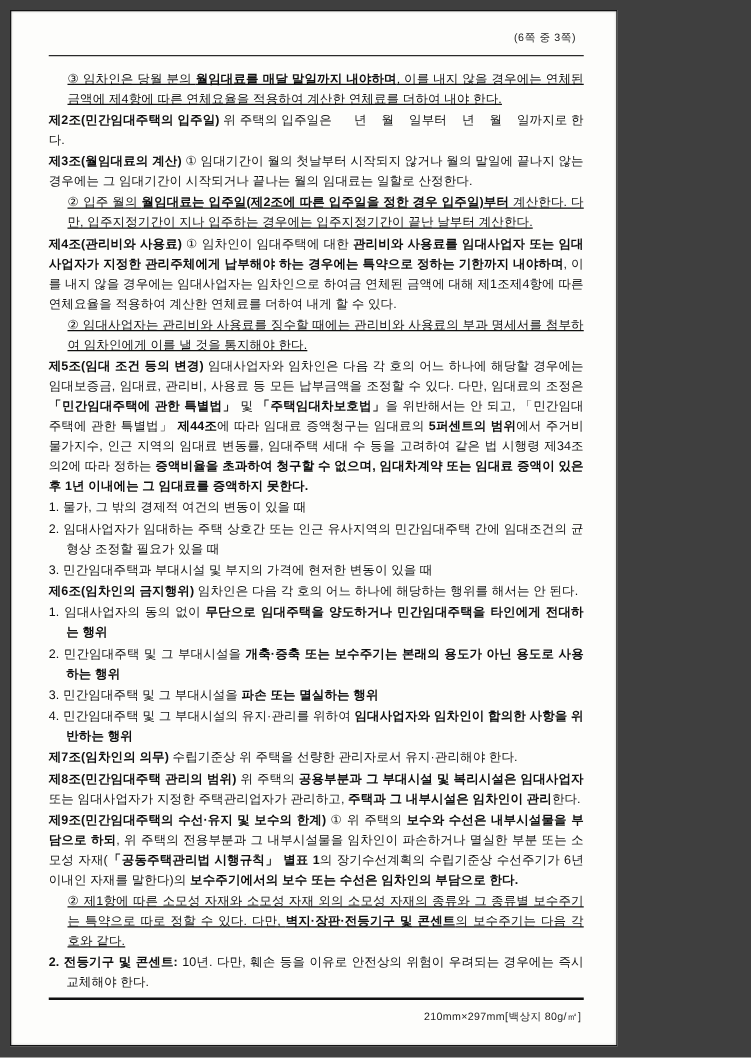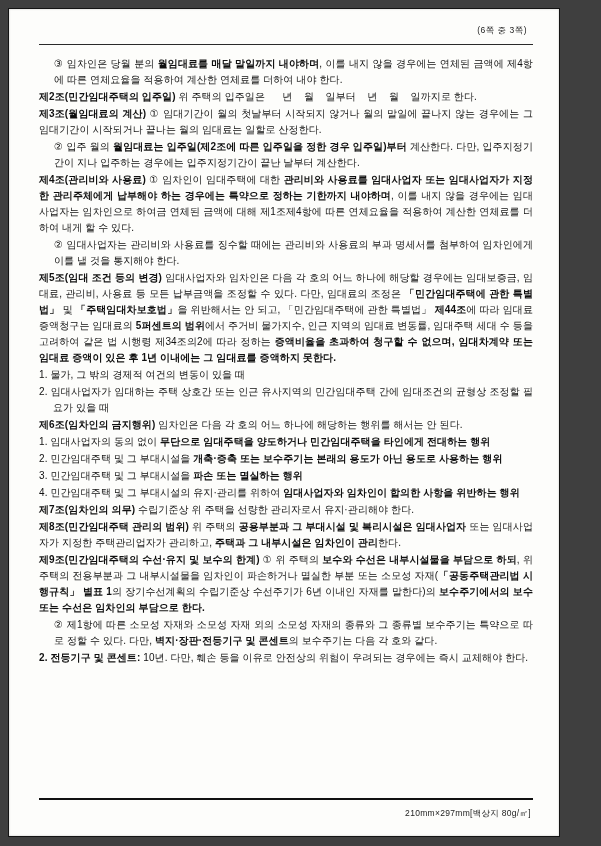--- a/index.html
+++ b/index.html
@@ -3,39 +3,39 @@
 <meta charset="utf-8">
 <style>
   html,body{margin:0;padding:0;}
   body{
     width:601px;height:846px;position:relative;
     background:#3f3f3f;
     font-family:"Liberation Sans","DejaVu Sans",sans-serif;
     overflow:hidden;
   }
   .page{
-    position:absolute;left:8px;top:8px;width:552px;height:829px;
+    position:absolute;left:8px;top:8px;width:486px;height:829px;
     background:#fdfdfb;border:1px solid #141414;box-sizing:border-box;
     box-shadow:inset 0 0 2px rgba(0,0,0,.25);
   }
   .pagenum{
     position:absolute;top:16px;right:32px;
     font-size:8.5px;color:#222;letter-spacing:.5px;
   }
   .header-rule{
     position:absolute;top:35px;left:30px;right:26px;height:1px;background:#2a2a2a;
   }
   .doc-body{
     position:absolute;top:47px;left:30px;right:26px;
     font-size:10px;line-height:16px;color:#101010;
     text-align:justify;letter-spacing:.1px;
   }
   .para{margin:0 0 1px 0;}
   .art{margin-left:0;}
-  .sub{margin-left:15px;}
+  .sub{margin-left:15px;text-decoration:underline;}
   .num{padding-left:14px;text-indent:-14px;}
   .b{font-weight:bold;}
   .footer-rule{
     position:absolute;left:30px;right:26px;bottom:36px;height:2.5px;background:#111;
   }
   .footer{
     position:absolute;right:28px;bottom:16px;
     font-size:8.5px;color:#222;letter-spacing:.3px;
   }
 </style>
@@ -48,20 +48,21 @@
   <div class="doc-body" id="doc-body">
       <div class="para sub"><span>③ 임차인은 당월 분의 </span><span class="b">월임대료를 매달 말일까지 내야하며</span><span>, 이를 내지 않을 경우에는 연체된 금액에 제4항에 따른 연체요율을 적용하여 계산한 연체료를 더하여 내야 한다.</span></div>
       <div class="para art"><span class="b">제2조(민간임대주택의 입주일)</span><span> 위 주택의 입주일은 &nbsp;&nbsp;&nbsp;&nbsp; 년 &nbsp;&nbsp; 월 &nbsp;&nbsp; 일부터 &nbsp;&nbsp; 년 &nbsp;&nbsp; 월 &nbsp;&nbsp; 일까지로 한다.</span></div>
       <div class="para art"><span class="b">제3조(월임대료의 계산)</span><span> ① 임대기간이 월의 첫날부터 시작되지 않거나 월의 말일에 끝나지 않는 경우에는 그 임대기간이 시작되거나 끝나는 월의 임대료는 일할로 산정한다.</span></div>
       <div class="para sub"><span>② 입주 월의 </span><span class="b">월임대료는 입주일(제2조에 따른 입주일을 정한 경우 입주일)부터</span><span> 계산한다. 다만, 입주지정기간이 지나 입주하는 경우에는 입주지정기간이 끝난 날부터 계산한다.</span></div>
       <div class="para art"><span class="b">제4조(관리비와 사용료)</span><span> ① 임차인이 임대주택에 대한 </span><span class="b">관리비와 사용료를 임대사업자 또는 임대사업자가 지정한 관리주체에게 납부해야 하는 경우에는 특약으로 정하는 기한까지 내야하며</span><span>, 이를 내지 않을 경우에는 임대사업자는 임차인으로 하여금 연체된 금액에 대해 제1조제4항에 따른 연체요율을 적용하여 계산한 연체료를 더하여 내게 할 수 있다.</span></div>
       <div class="para sub"><span>② 임대사업자는 관리비와 사용료를 징수할 때에는 관리비와 사용료의 부과 명세서를 첨부하여 임차인에게 이를 낼 것을 통지해야 한다.</span></div>
       <div class="para art"><span class="b">제5조(임대 조건 등의 변경)</span><span> 임대사업자와 임차인은 다음 각 호의 어느 하나에 해당할 경우에는 임대보증금, 임대료, 관리비, 사용료 등 모든 납부금액을 조정할 수 있다. 다만, 임대료의 조정은 </span><span class="b">「민간임대주택에 관한 특별법」</span><span> 및 </span><span class="b">「주택임대차보호법」</span><span>을 위반해서는 안 되고, 「민간임대주택에 관한 특별법」 </span><span class="b">제44조</span><span>에 따라 임대료 증액청구는 임대료의 </span><span class="b">5퍼센트의 범위</span><span>에서 주거비 물가지수, 인근 지역의 임대료 변동률, 임대주택 세대 수 등을 고려하여 같은 법 시행령 제34조의2에 따라 정하는 </span><span class="b">증액비율을 초과하여 청구할 수 없으며, 임대차계약 또는 임대료 증액이 있은 후 1년 이내에는 그 임대료를 증액하지 못한다.</span></div>
       <div class="para num"><span>1. 물가, 그 밖의 경제적 여건의 변동이 있을 때</span></div>
       <div class="para num"><span>2. 임대사업자가 임대하는 주택 상호간 또는 인근 유사지역의 민간임대주택 간에 임대조건의 균형상 조정할 필요가 있을 때</span></div>
+      <div class="para num"><span>3. 민간임대주택과 부대시설 및 부지의 가격에 현저한 변동이 있을 때</span></div>
       <div class="para art"><span class="b">제6조(임차인의 금지행위)</span><span> 임차인은 다음 각 호의 어느 하나에 해당하는 행위를 해서는 안 된다.</span></div>
       <div class="para num"><span>1. 임대사업자의 동의 없이 </span><span class="b">무단으로 임대주택을 양도하거나 민간임대주택을 타인에게 전대하는 행위</span></div>
       <div class="para num"><span>2. 민간임대주택 및 그 부대시설을 </span><span class="b">개축·증축 또는 보수주기는 본래의 용도가 아닌 용도로 사용하는 행위</span></div>
       <div class="para num"><span>3. 민간임대주택 및 그 부대시설을 </span><span class="b">파손 또는 멸실하는 행위</span></div>
       <div class="para num"><span>4. 민간임대주택 및 그 부대시설의 유지·관리를 위하여 </span><span class="b">임대사업자와 임차인이 합의한 사항을 위반하는 행위</span></div>
       <div class="para art"><span class="b">제7조(임차인의 의무)</span><span> 수립기준상 위 주택을 선량한 관리자로서 유지·관리해야 한다.</span></div>
       <div class="para art"><span class="b">제8조(민간임대주택 관리의 범위)</span><span> 위 주택의 </span><span class="b">공용부분과 그 부대시설 및 복리시설은 임대사업자</span><span> 또는 임대사업자가 지정한 주택관리업자가 관리하고, </span><span class="b">주택과 그 내부시설은 임차인이 관리</span><span>한다.</span></div>
       <div class="para art"><span class="b">제9조(민간임대주택의 수선·유지 및 보수의 한계)</span><span> ① 위 주택의 </span><span class="b">보수와 수선은 내부시설물을 부담으로 하되</span><span>, 위 주택의 전용부분과 그 내부시설물을 임차인이 파손하거나 멸실한 부분 또는 소모성 자재(</span><span class="b">「공동주택관리법 시행규칙」 별표 1</span><span>의 장기수선계획의 수립기준상 수선주기가 6년 이내인 자재를 말한다)의 </span><span class="b">보수주기에서의 보수 또는 수선은 임차인의 부담으로 한다.</span></div>
       <div class="para sub"><span>② 제1항에 따른 소모성 자재와 소모성 자재 외의 소모성 자재의 종류와 그 종류별 보수주기는 특약으로 따로 정할 수 있다. 다만, </span><span class="b">벽지·장판·전등기구 및 콘센트</span><span>의 보수주기는 다음 각 호와 같다.</span></div>
       <div class="para num"><span class="b">2. 전등기구 및 콘센트:</span><span> 10년. 다만, 훼손 등을 이유로 안전상의 위험이 우려되는 경우에는 즉시 교체해야 한다.</span></div>

